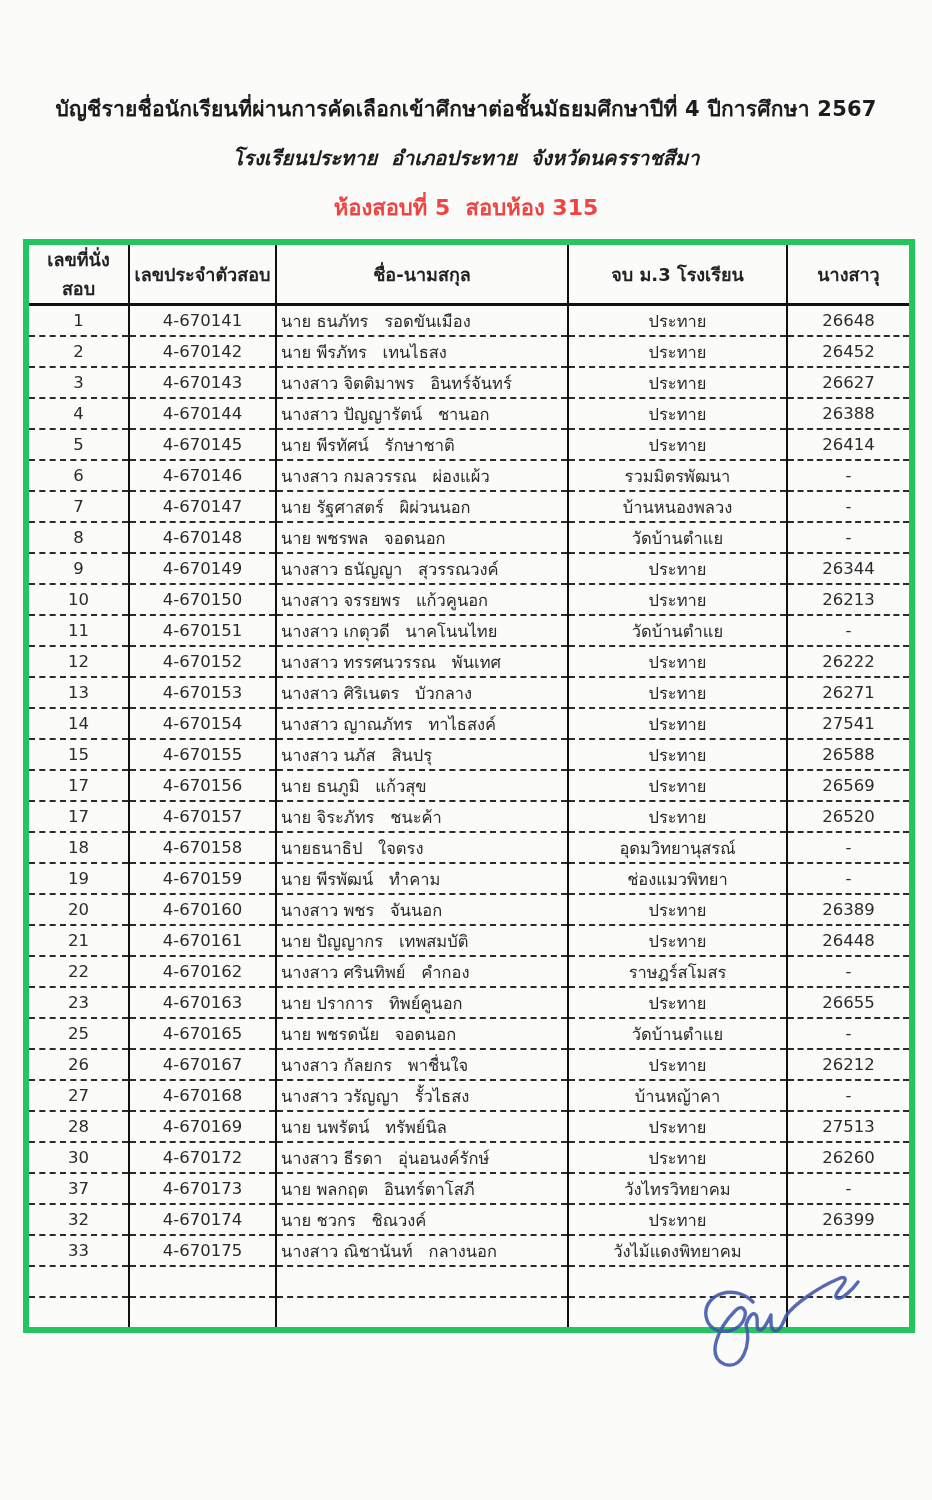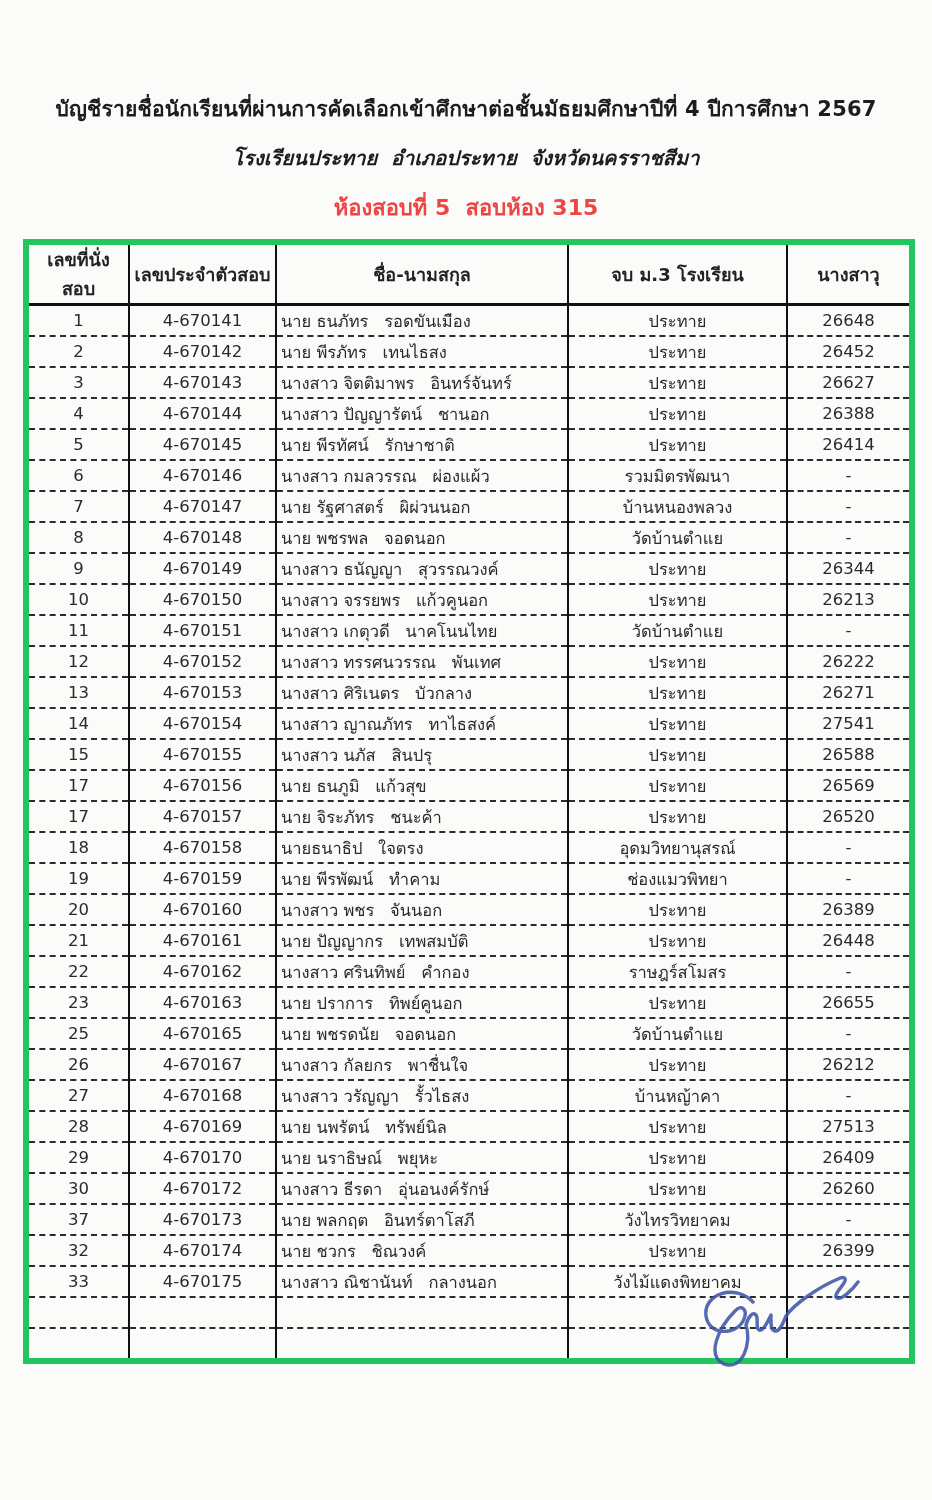--- a/index.html
+++ b/index.html
@@ -263,27 +263,20 @@
           <td>-</td>
         </tr>
         <tr>
           <td>28</td>
           <td>4-670169</td>
           <td class="name">นาย นพรัตน์   ทรัพย์นิล</td>
           <td>ประทาย</td>
           <td>27513</td>
         </tr>
         <tr>
-          <td>29</td>
-          <td>4-670170</td>
-          <td class="name">นาย นราธิษณ์   พยุหะ</td>
-          <td>ประทาย</td>
-          <td>26409</td>
-        </tr>
-        <tr>
           <td>30</td>
           <td>4-670172</td>
           <td class="name">นางสาว ธีรดา   อุ่นอนงค์รักษ์</td>
           <td>ประทาย</td>
           <td>26260</td>
         </tr>
         <tr>
           <td>37</td>
           <td>4-670173</td>
           <td class="name">นาย พลกฤต   อินทร์ตาโสภี</td>

